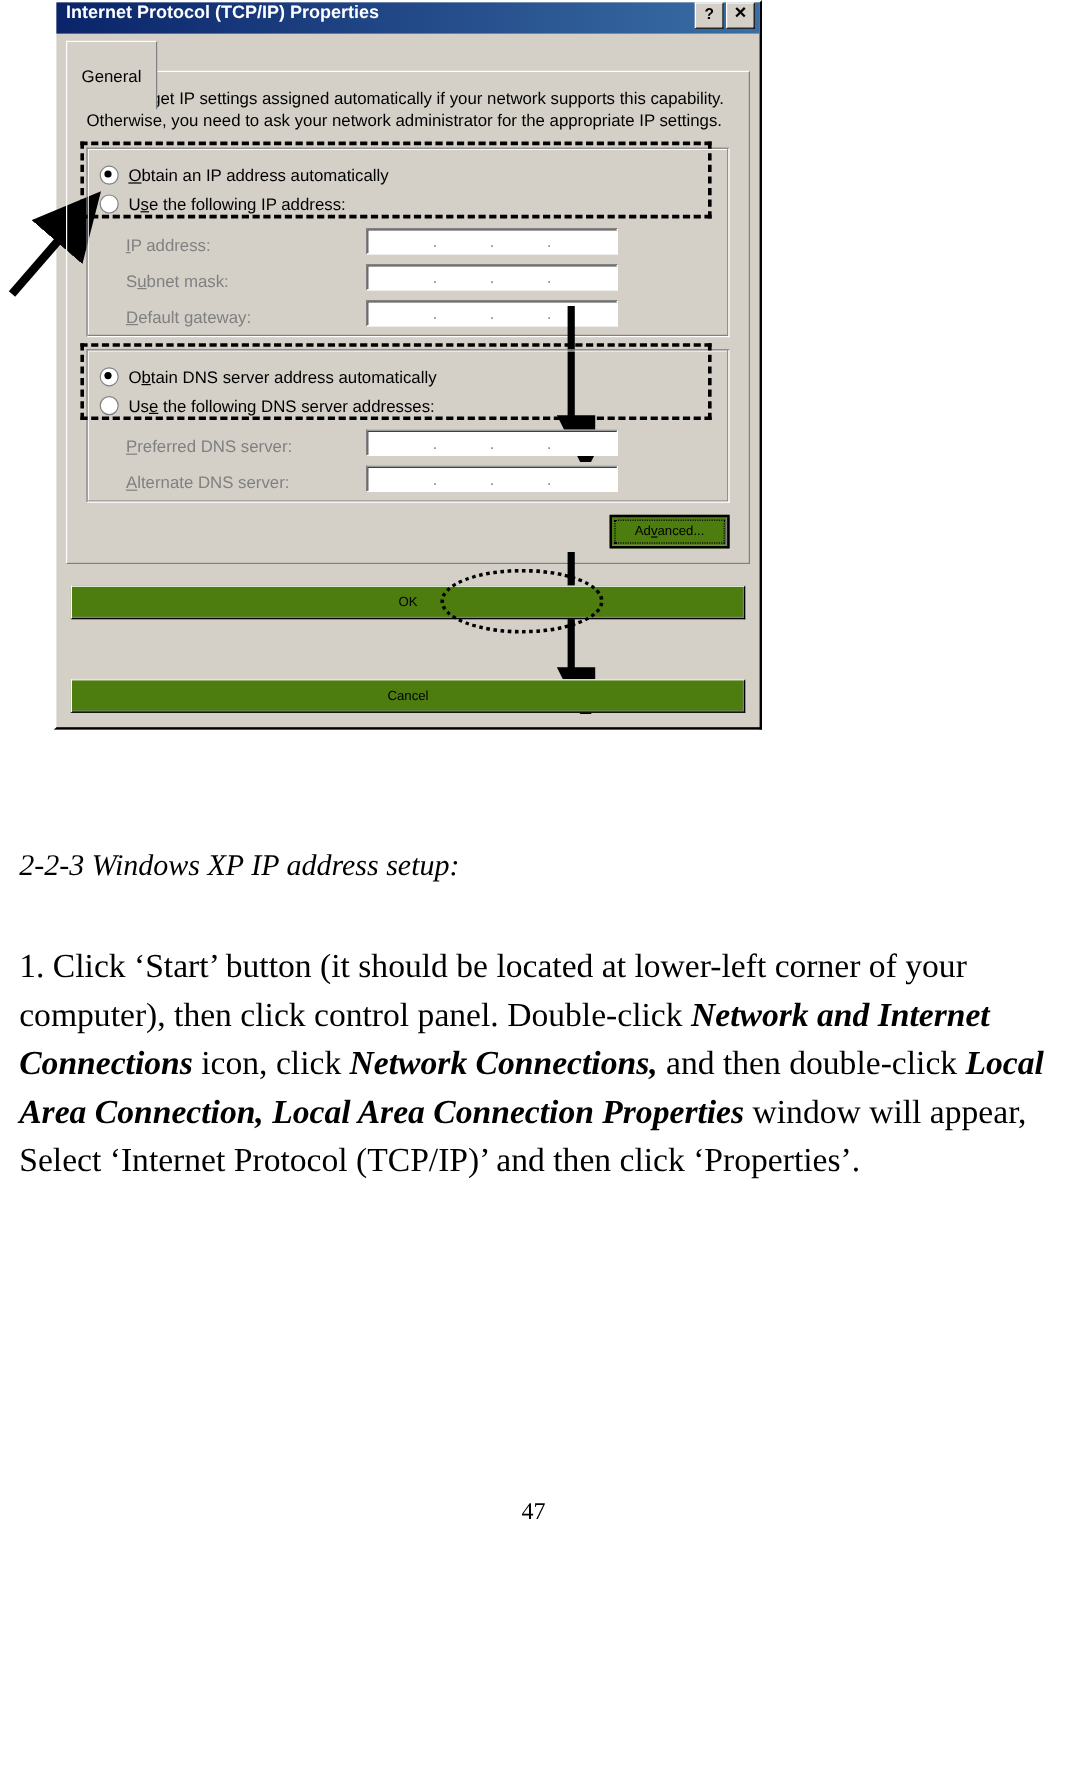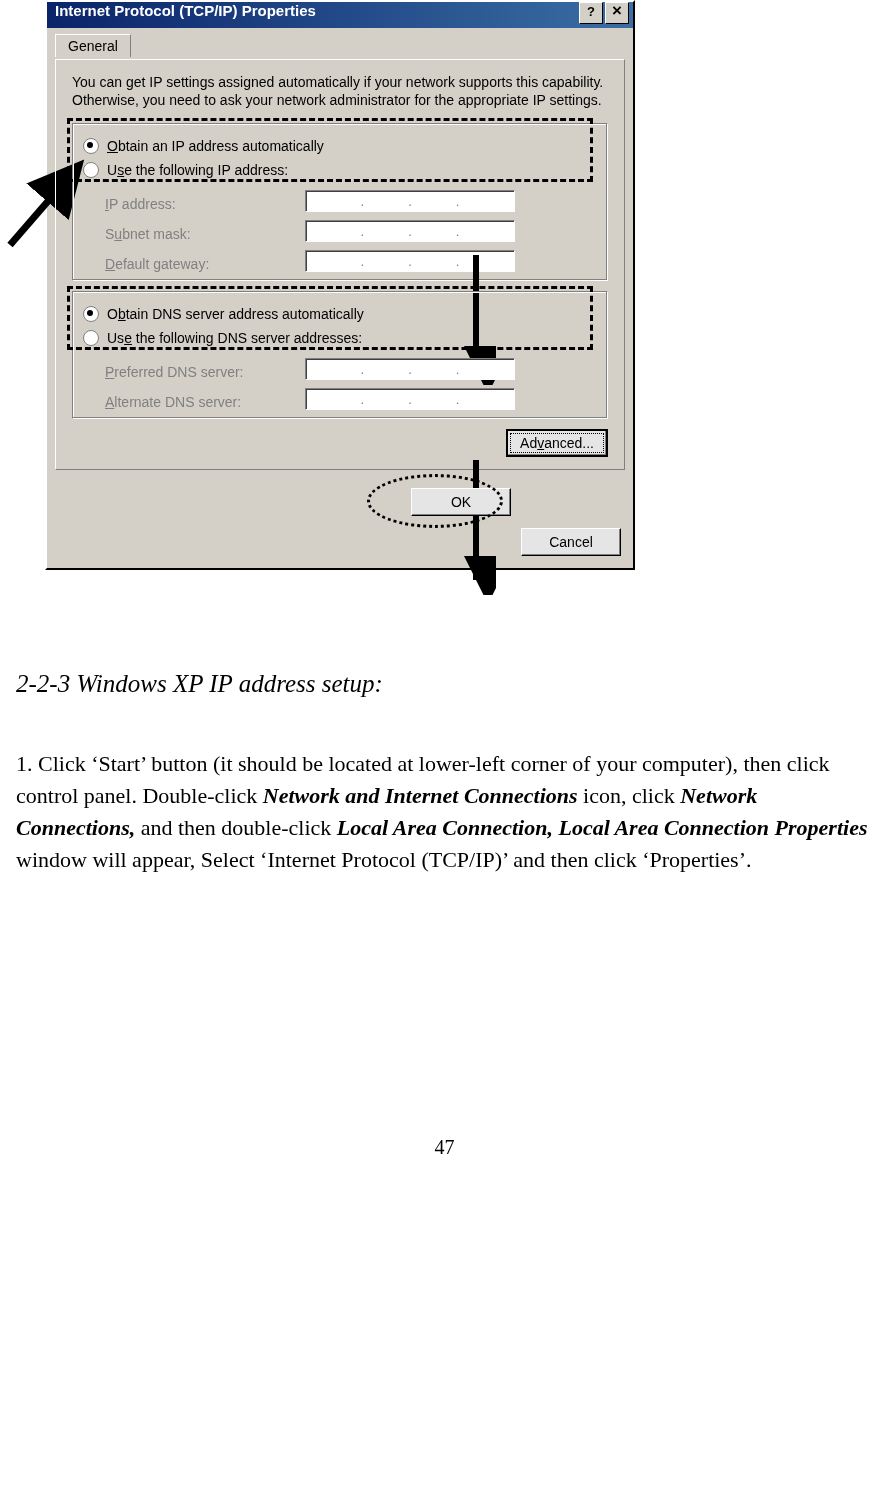--- a/index.html
+++ b/index.html
@@ -66,21 +66,21 @@
     margin: 6px 8px 0 8px;
   }
   .tab {
     position: absolute;
     top: 0;
     left: 0;
     background: #d4d0c8;
     border: 1px solid #fff;
     border-bottom: none;
     border-right-color: #808080;
-    padding: 3px 12px;
+    padding: 20px 12px;
     font-size: 14px;
     z-index: 2;
   }
   .tab-panel {
     border: 1px solid #fff;
     border-right-color: #808080;
     border-bottom-color: #808080;
     margin: -1px 8px 8px 8px;
     padding: 14px 16px 12px 16px;
     position: relative;
@@ -159,27 +159,27 @@
   .ip-box span { margin: 0 22px; }
 
   .adv-row {
     display: flex;
     justify-content: flex-end;
     margin-top: 6px;
   }
   .win-btn {
     min-width: 100px;
     height: 28px;
-    background: #e5e5e5;
+    background: #4d7c0f;
     border: 1px solid #000;
     border-top-color: #fff;
     border-left-color: #fff;
     box-shadow: inset -1px -1px 0 #808080;
     font-family: Tahoma, Arial, sans-serif;
-    font-size: 14px;
+    font-size: 11px;
     text-align: center;
     line-height: 26px;
     padding: 0 12px;
     box-sizing: border-box;
   }
   .win-btn.focus {
     outline: 1px dotted #000;
     outline-offset: -5px;
     border: 2px solid #000;
     line-height: 24px;
@@ -217,21 +217,21 @@
     margin-top: 100px;
     padding: 0 6px;
   }
   .section-heading {
     font-style: italic;
     font-size: 25px;
     font-family: "Times New Roman", serif;
     margin-bottom: 50px;
   }
   .body-para {
-    font-size: 22px;
+    font-size: 28px;
     line-height: 1.45;
     font-family: "Times New Roman", serif;
   }
   .body-para b { font-style: italic; font-weight: bold; }
   .pagenum {
     text-align: center;
     font-size: 20px;
     margin-top: 260px;
   }
 </style>
@@ -347,21 +347,21 @@
               </marker>
             </defs>
           <line x1="20" y1="5" x2="20" y2="125" stroke="#000" stroke-width="6" marker-end="url(#ah3)"></line>
         </svg>
 
         <div class="adv-row">
           <div class="win-btn focus"><span>Ad<span class="ul">v</span>anced...</span></div>
         </div>
       </div>
 
-      <div class="bottom-btns" style="position:relative;">
+      <div class="bottom-btns" style="position:relative;flex-direction:column;">
         <div class="ok-ellipse" style="left:320px; top:-4px;"></div>
         <div class="win-btn" style="min-width:100px;">OK</div>
         <div class="win-btn" style="min-width:100px;margin-top:40px;">Cancel</div>
       </div>
     </div>
   </div>
 
   <div class="doc-section">
     <div class="section-heading">2-2-3 Windows XP IP address setup:</div>
     <div class="body-para">

